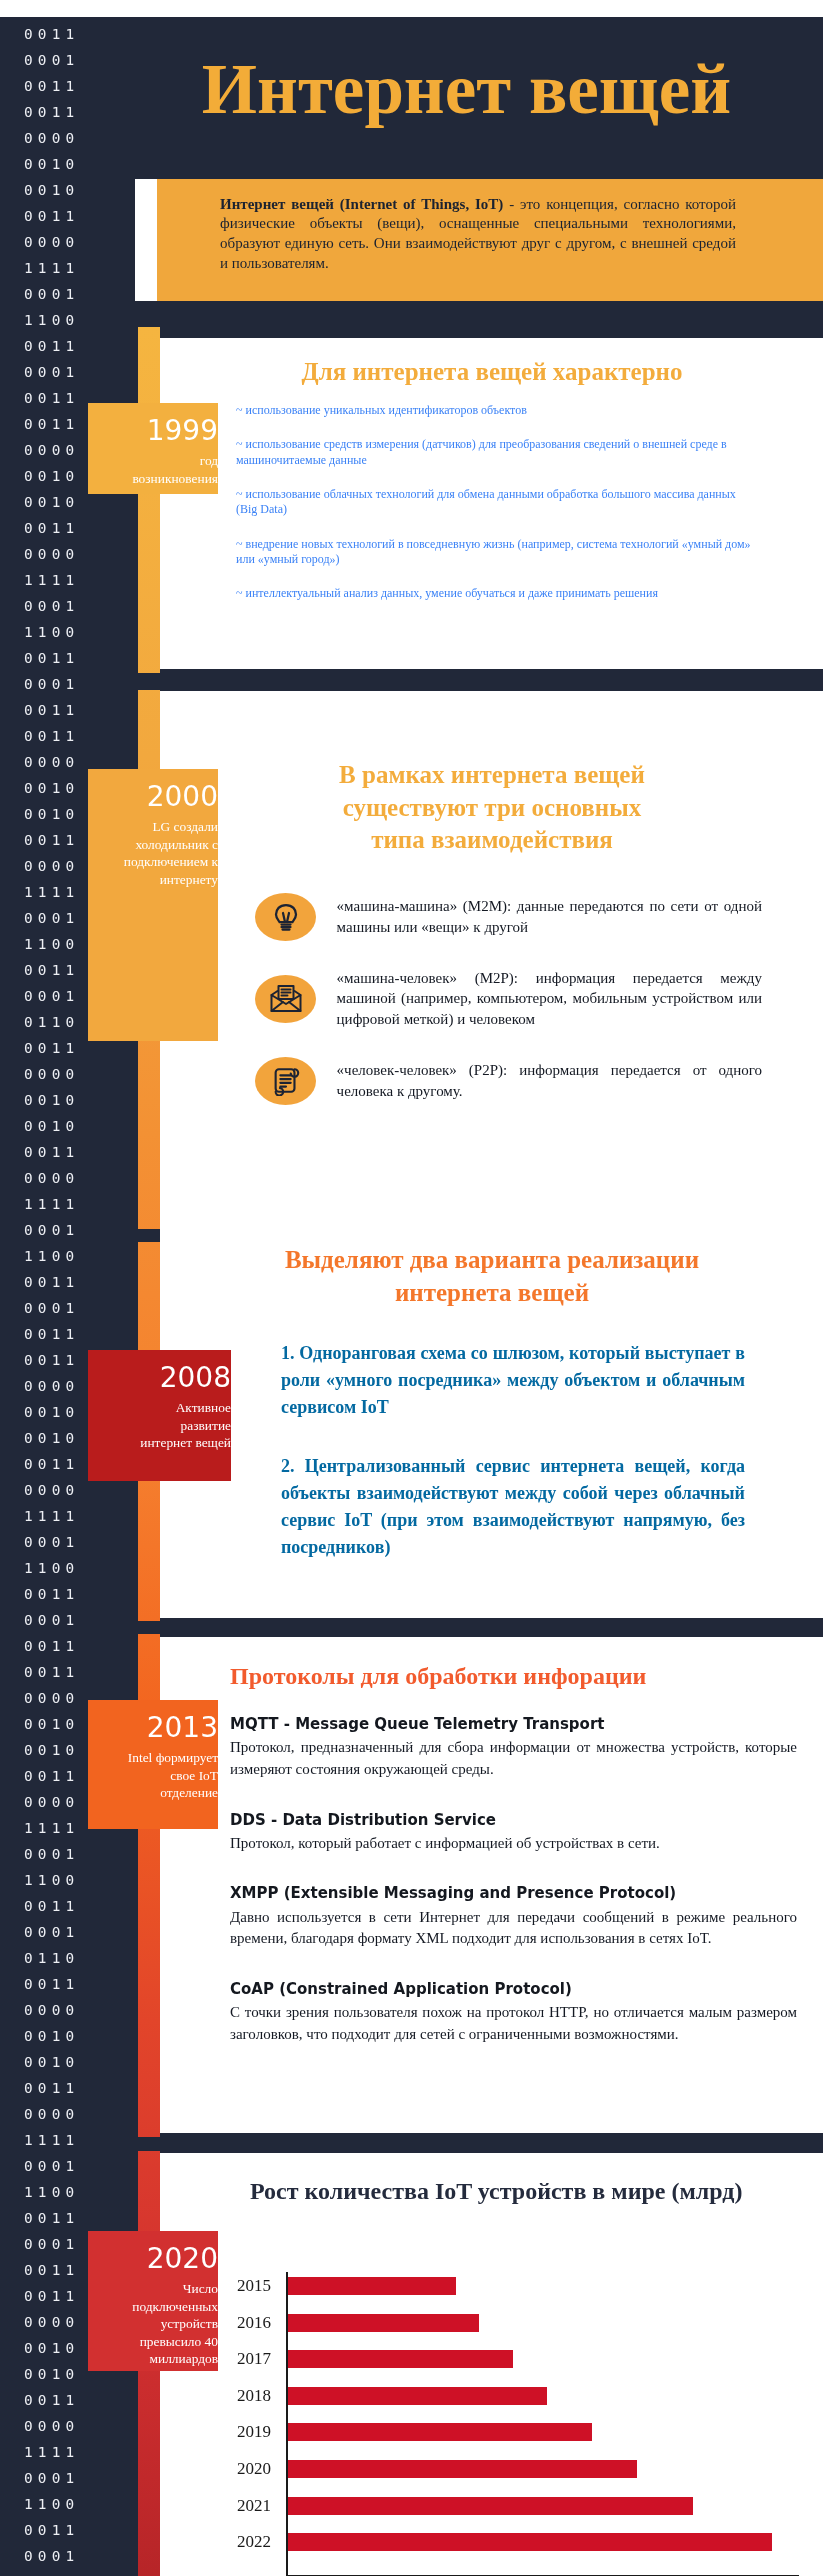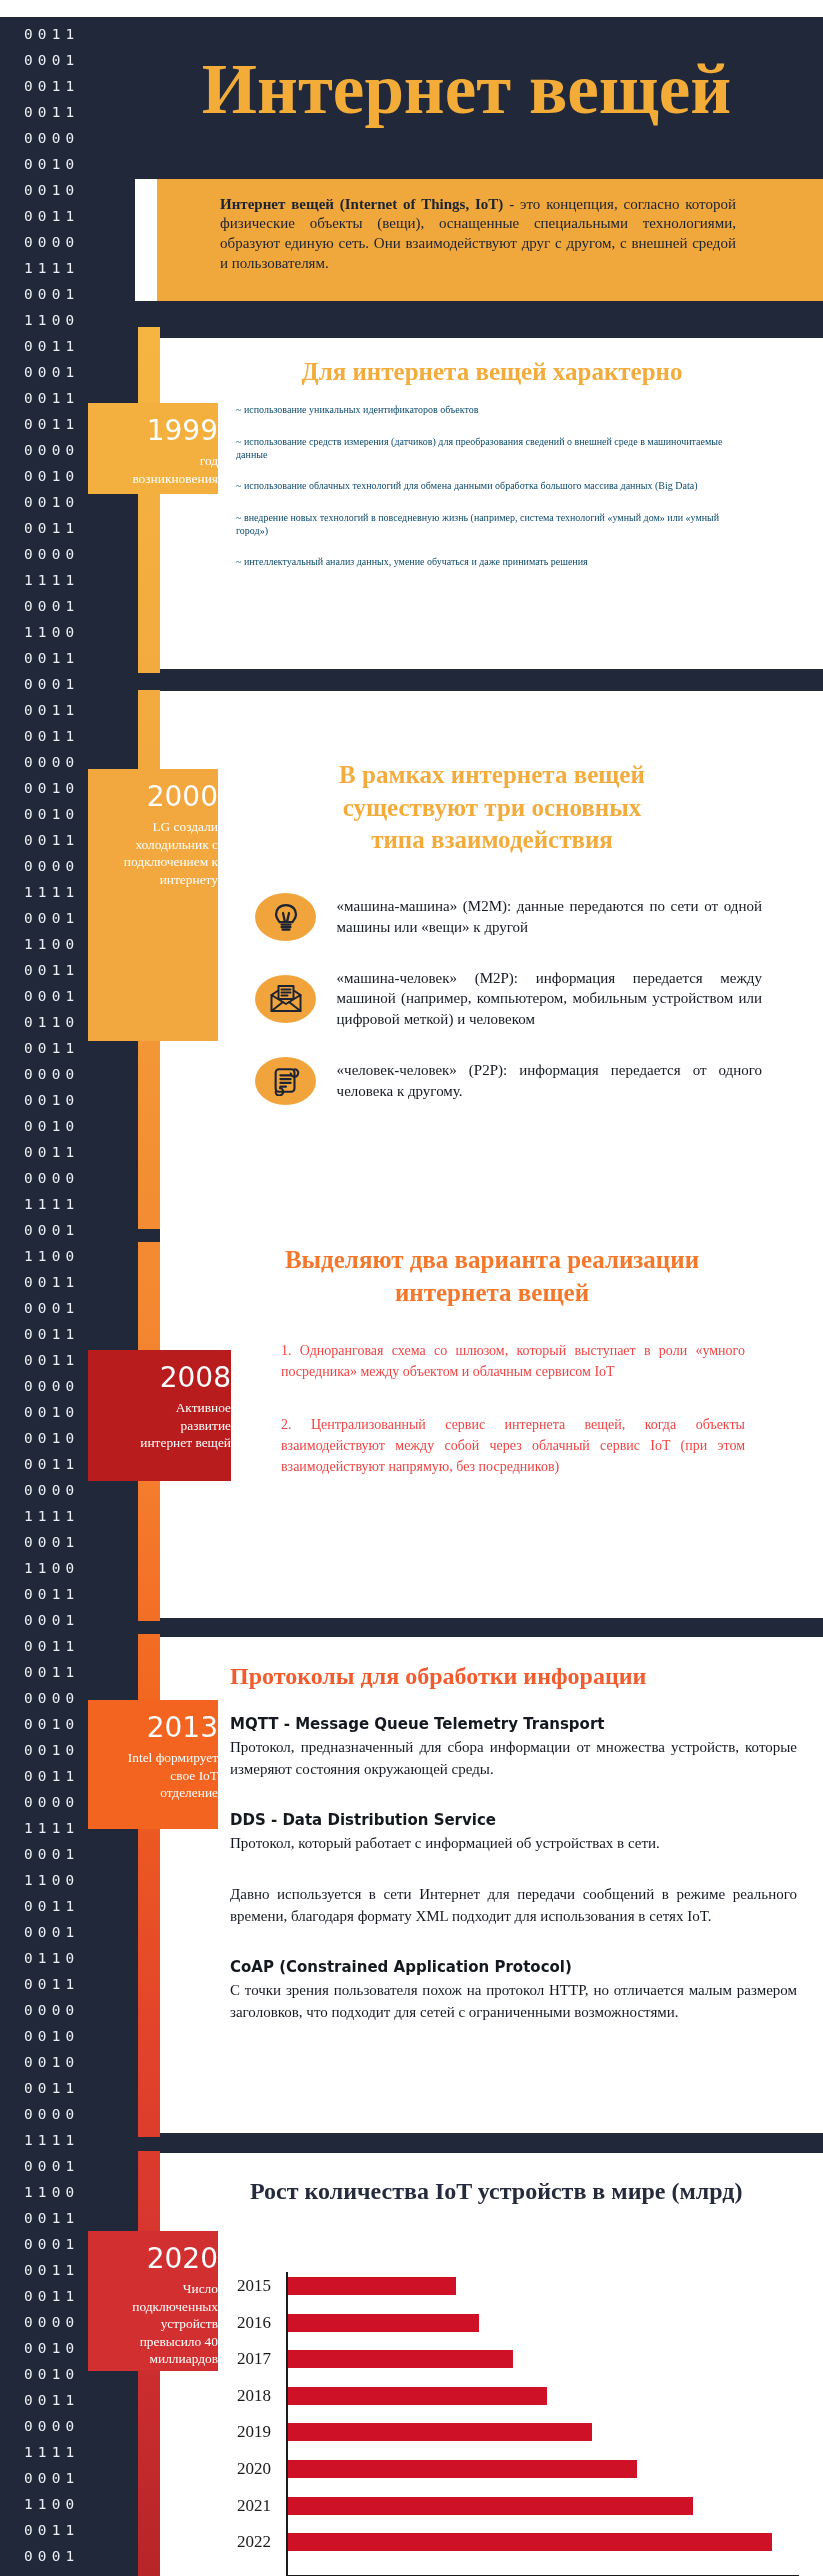--- a/index.html
+++ b/index.html
@@ -32,32 +32,32 @@
   .yearbox{position:absolute;box-sizing:border-box;text-align:right;color:#fff;padding-top:13.4px;z-index:4;}
   .yearbox .year{font-family:"DejaVu Sans",sans-serif;font-size:28px;line-height:1.1;margin-bottom:5.2px;}
   .yearbox .note{font-size:13.4px;line-height:1.3;white-space:pre-line;}
 
   
   .card{position:absolute;left:160px;width:664px;background:#ffffff;box-sizing:border-box;overflow:hidden;z-index:3;}
   .card h2{margin:0;font-family:"Liberation Serif",serif;font-weight:bold;}
   .card1{top:338px;height:331px;padding-top:19.6px;}
   .card1 h2{font-size:25px;color:#F3AC3C;text-align:center;margin-bottom:17.5px;}
   .char-list{list-style:none;margin:0;padding:0 36px 0 76px;}
-  .char-list li{font-size:10px;line-height:1.3;color:#0c4a6e;margin-bottom:18.5px;max-width:515px;}
+  .char-list li{font-size:12px;line-height:1.3;color:#3b82f6;margin-bottom:18.5px;max-width:515px;}
 
   .card2{top:691px;height:626px;padding-top:68px;}
   .card2 h2{font-size:25px;color:#F3AC3C;text-align:center;width:340px;margin:0 auto 36px auto;line-height:1.3;}
   .media{display:flex;align-items:center;margin:16px 62px 27px 95px;}
   .media .oval{flex:0 0 61px;width:61px;height:48px;border-radius:50%;background:#F2A43C;
         display:flex;align-items:center;justify-content:center;margin-right:20.6px;}
   .media p{margin:0;font-size:15px;line-height:1.38;color:#141923;text-align:justify;}
 
   .card3{top:1244px;height:374px;}
   .card3 h2{font-size:25px;color:#F4772B;text-align:center;width:505px;margin:0 auto 31px auto;line-height:1.3;}
-  .variant{margin:0 0 32px 121px;width:464px;font-size:14px;line-height:1.5;color:#ef4444;text-align:justify;}
+  .variant{margin:0 0 32px 121px;width:464px;font-size:18px;line-height:1.5;color:#0369a1;text-align:justify;font-weight:bold;}
 
   .card4{top:1637px;height:496px;padding:26px 0 0 70px;}
   .card4 h2{font-size:24px;color:#F25B2D;margin-bottom:25px;}
   .proto{width:567px;margin-bottom:30px;}
   .proto .pname{font-family:"DejaVu Sans",sans-serif;font-weight:bold;font-size:15px;color:#14181f;margin-bottom:4.1px;}
   .proto .pdesc{font-size:15px;line-height:1.45;color:#141923;text-align:justify;margin:0;}
 
   .card5{top:2153px;height:493px;}
   .chart-title{position:absolute;left:90px;top:23px;width:546px;font-size:24px;color:#242B3D;line-height:1.25;}
   .bar-row-label{position:absolute;width:49px;text-align:right;font-size:17px;color:#1a1a1a;}
@@ -295,20 +295,21 @@
     <div id="protocol-list">
         <div class="proto">
           <div class="pname">MQTT - Message Queue Telemetry Transport</div>
           <p class="pdesc">Протокол, предназначенный для сбора информации от множества устройств, которые измеряют состояния окружающей среды.</p>
         </div>
         <div class="proto">
           <div class="pname">DDS - Data Distribution Service</div>
           <p class="pdesc">Протокол, который работает с информацией об устройствах в сети.</p>
         </div>
         <div class="proto">
+          <div class="pname">XMPP (Extensible Messaging and Presence Protocol)</div>
           <p class="pdesc">Давно используется в сети Интернет для передачи сообщений в режиме реального времени, благодаря формату XML подходит для использования в сетях IoT.</p>
         </div>
         <div class="proto">
           <div class="pname">CoAP (Constrained Application Protocol)</div>
           <p class="pdesc">С точки зрения пользователя похож на протокол HTTP, но отличается малым размером заголовков, что подходит для сетей с ограниченными возможностями.</p>
         </div>
       </div>
   </section>
 
   <section class="card card5">

